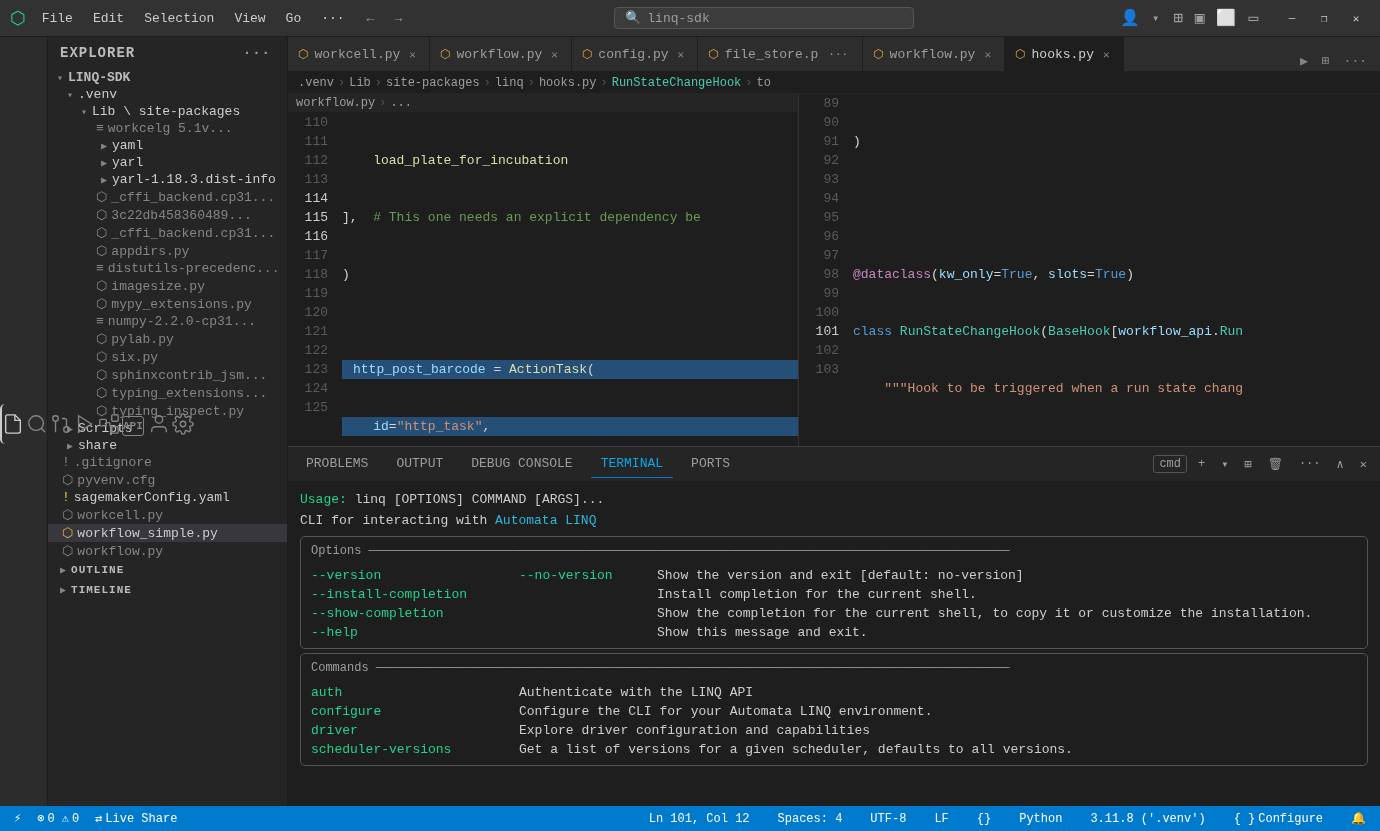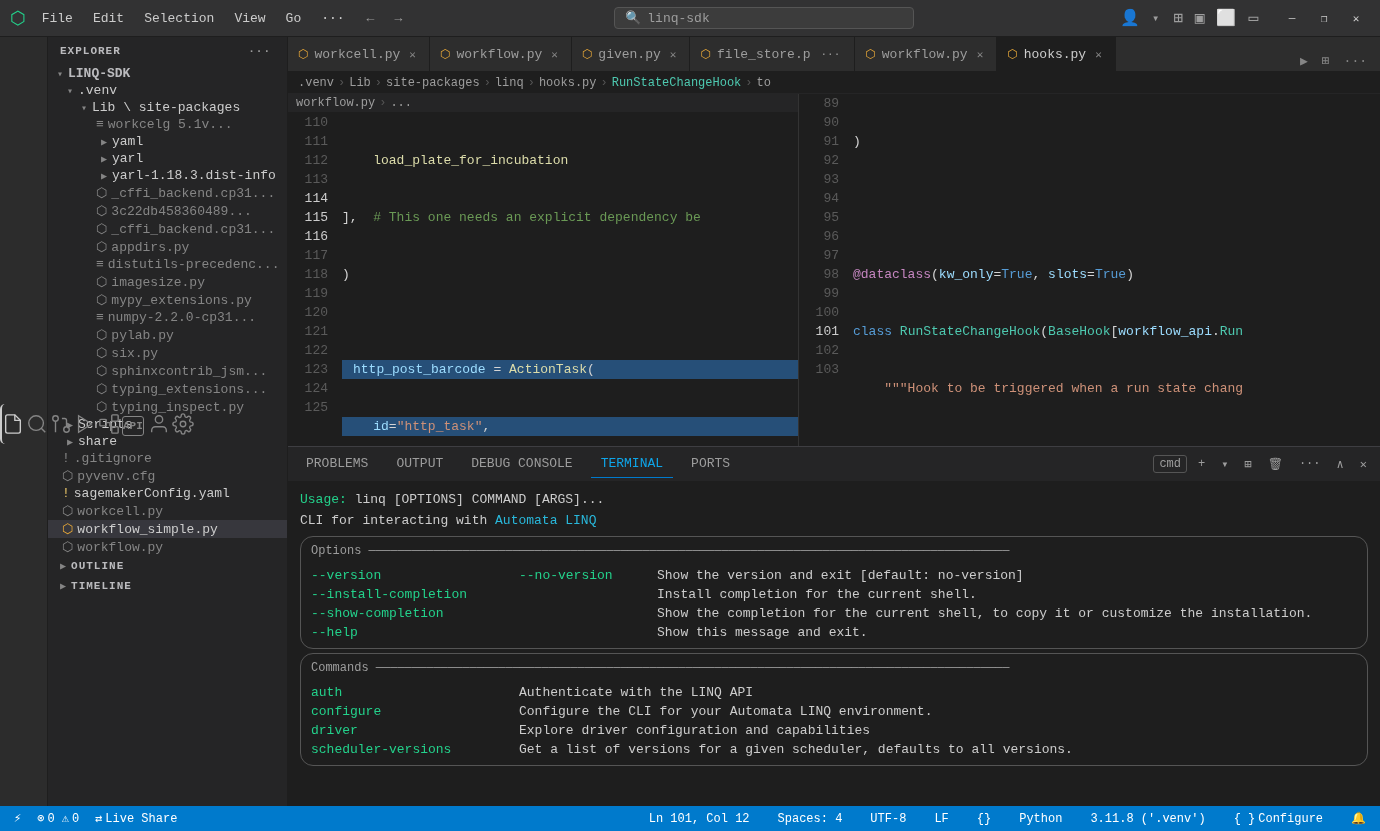--- a/index.html
+++ b/index.html
@@ -105,21 +105,21 @@
       display: flex;
       flex-direction: column;
       overflow: hidden;
       border-right: 1px solid #1e1e1e;
     }
     #sidebar-header {
       display: flex;
       align-items: center;
       justify-content: space-between;
       padding: 6px 12px;
-      font-size: 11px;
+      font-size: 14px;
       font-weight: 700;
       letter-spacing: 1px;
       color: #bbbbbe;
       text-transform: uppercase;
     }
     #sidebar-content {
       flex: 1;
       overflow-y: auto;
       font-size: 13px;
     }
@@ -345,21 +345,21 @@
       font-size: 13px;
       line-height: 19px;
     }
 
     .t-cyan { color: #23d18b; }
     .t-blue { color: #29b8db; }
     .t-white { color: #cccccc; }
 
     .term-box {
       border: 1px solid #555;
-      border-radius: 13px;
+      border-radius: 5px;
       padding: 6px 10px;
       margin: 4px 0;
     }
     .term-box-title {
       position: relative;
       top: -1px;
       font-size: 12px;
       color: #9d9d9d;
       margin-bottom: 4px;
     }
@@ -668,21 +668,21 @@
         <span>workcell.py</span>
         <span class="tab-close">✕</span>
       </div>
       <div class="tab">
         <span class="tab-icon" style="color:#e8a838;">⬡</span>
         <span>workflow.py</span>
         <span class="tab-close">✕</span>
       </div>
       <div class="tab">
         <span class="tab-icon" style="color:#e8a838;">⬡</span>
-        <span>given.py</span>
+        <span>config.py</span>
         <span class="tab-close">✕</span>
       </div>
       <div class="tab">
         <span class="tab-icon" style="color:#e8a838;">⬡</span>
         <span>file_store.p</span>
         <span class="more-btn" style="font-size:11px;">···</span>
       </div>
 
       <div class="tab">
         <span class="tab-icon" style="color:#e8a838;">⬡</span>

